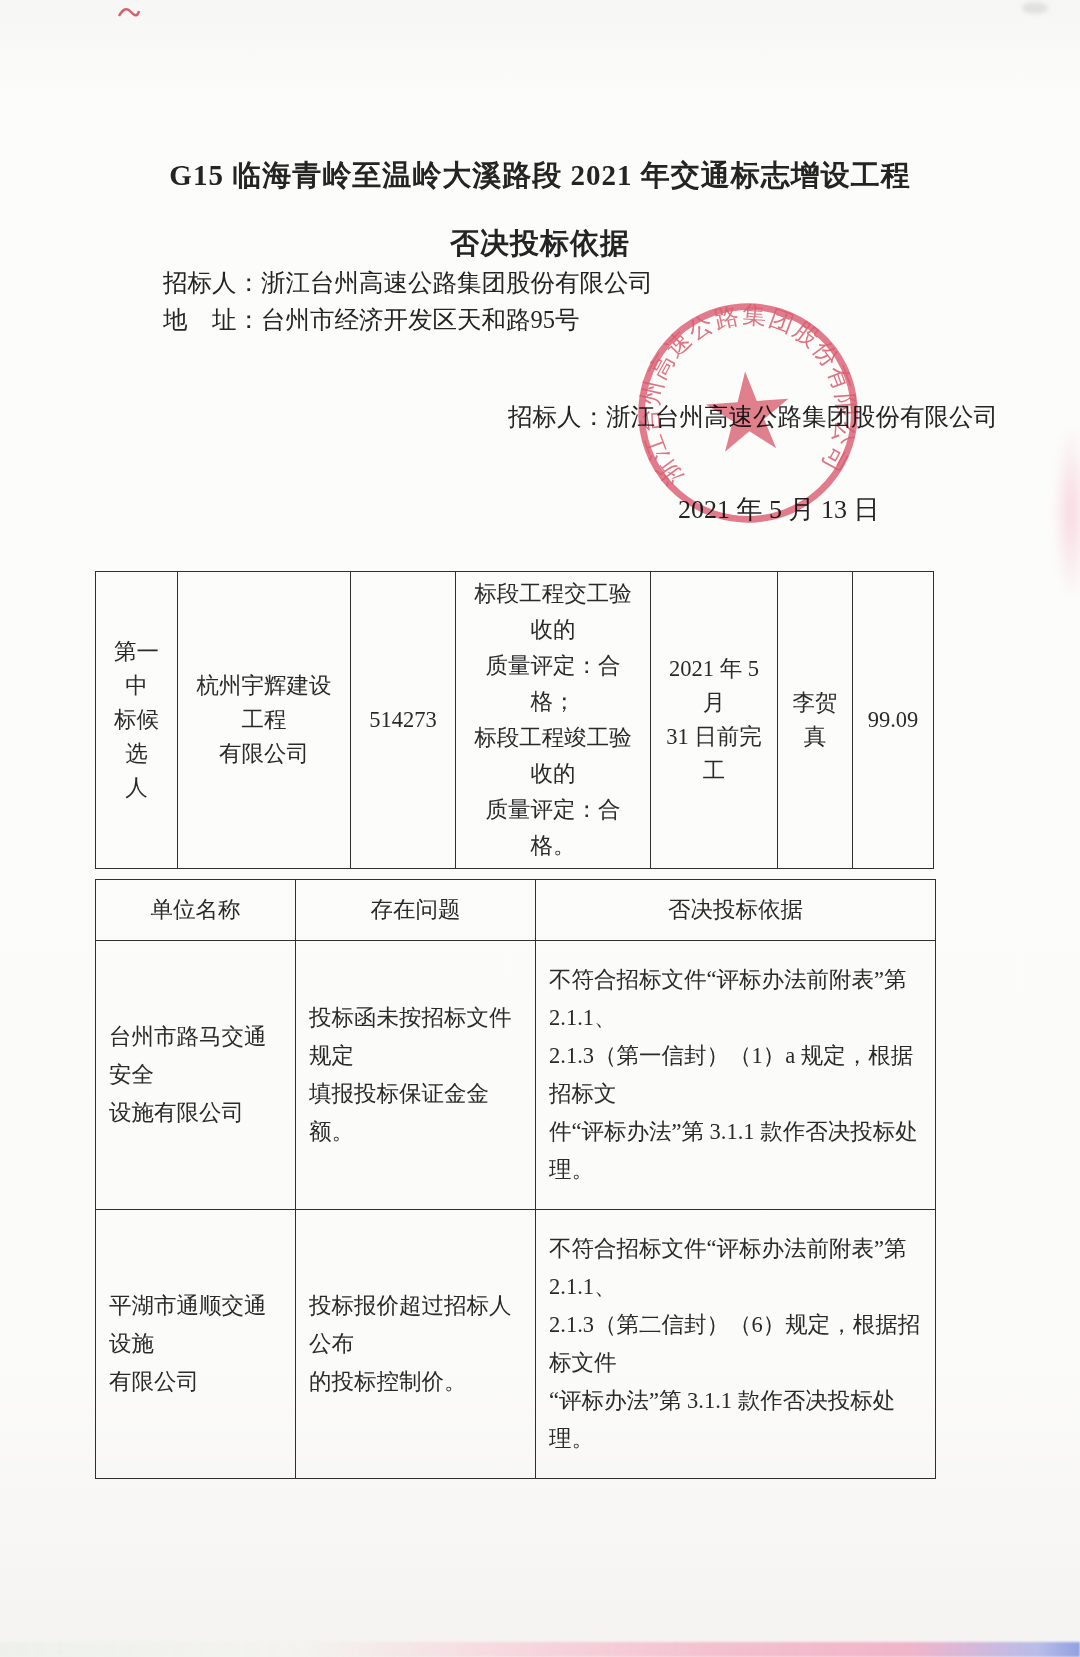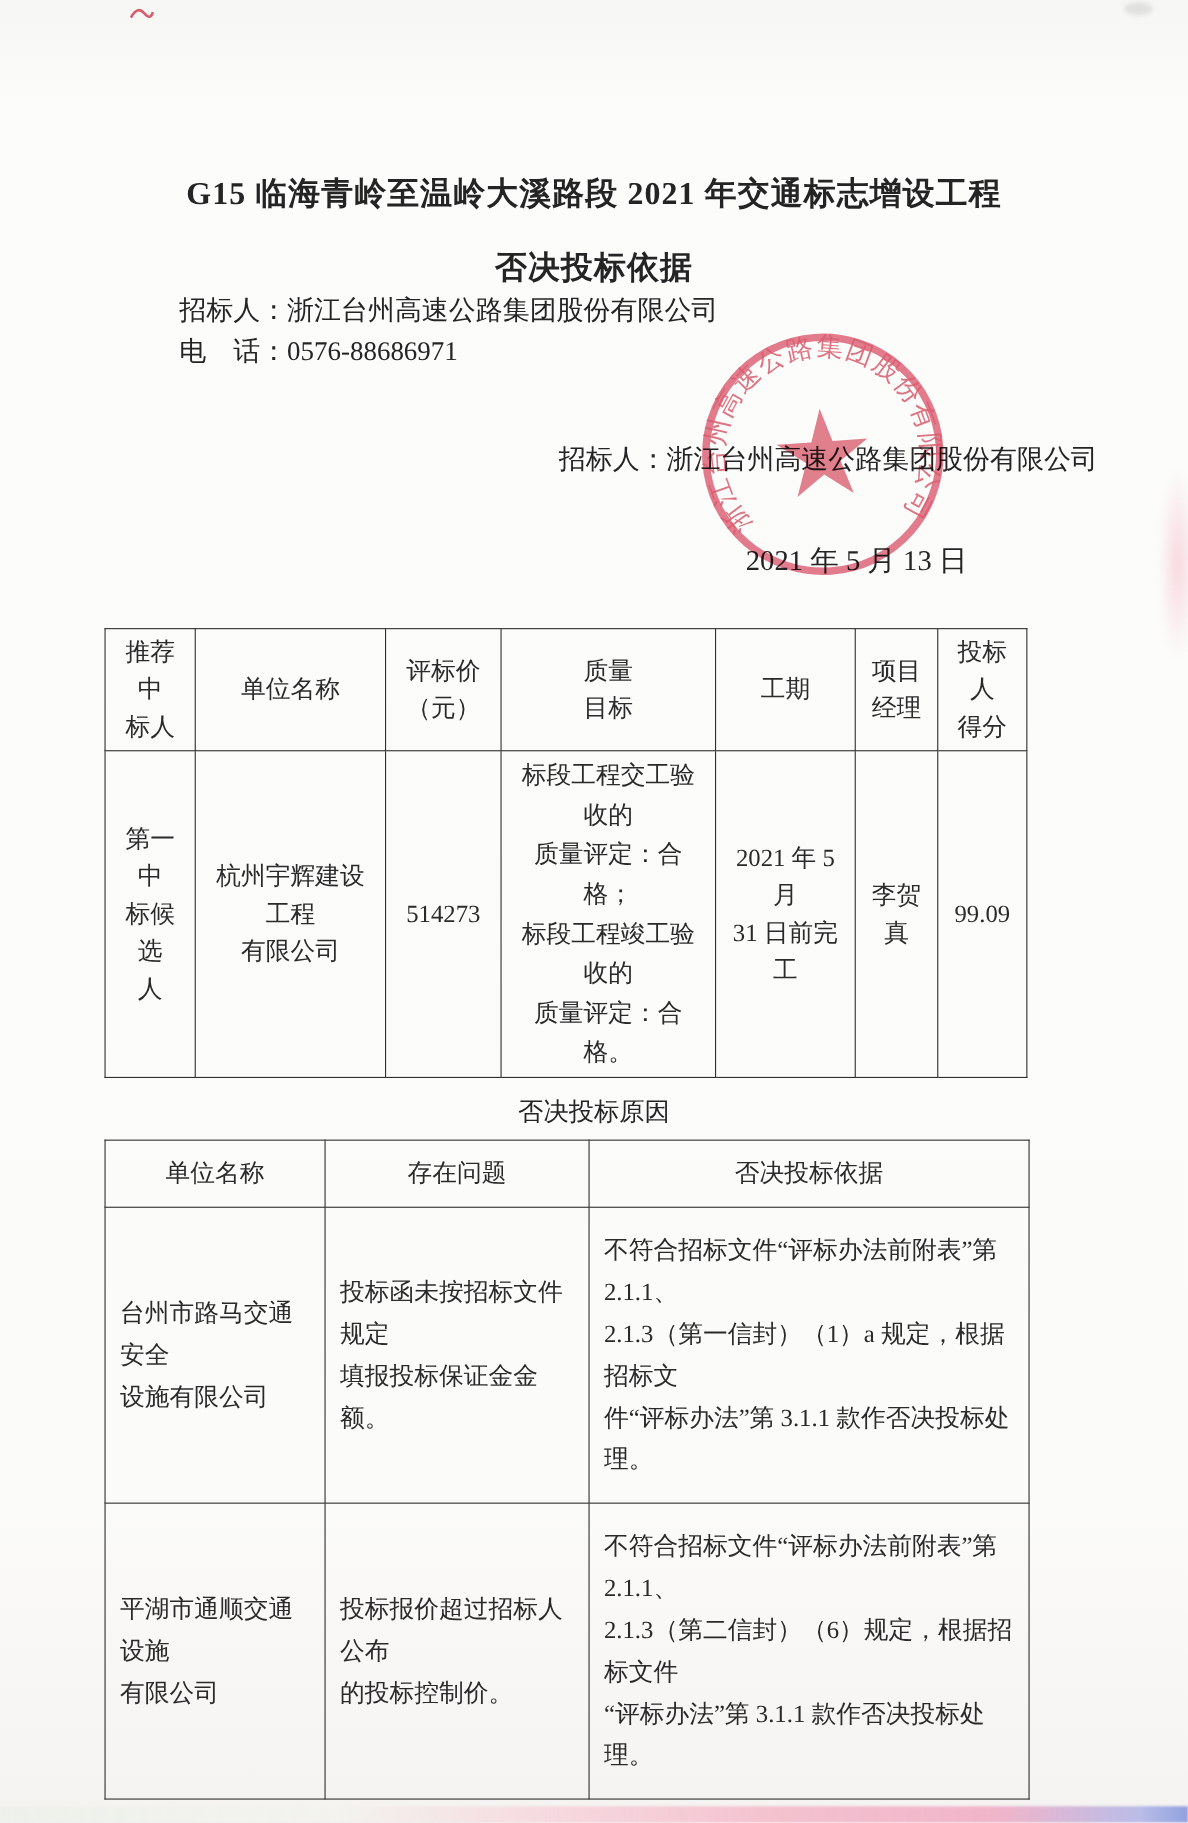--- a/index.html
+++ b/index.html
@@ -71,21 +71,21 @@
     <path d="M1,12 Q7,1 13,8 T21,7" fill="none" stroke="#cc3a4c" stroke-width="2.4" opacity="0.8"></path>
   </svg>
   <div class="artifact-top-gray"></div>
   <div class="artifact-side-pink"></div>
 
   <h1 class="title title1">G15 临海青岭至温岭大溪路段 2021 年交通标志增设工程</h1>
   <h1 class="title title2">否决投标依据</h1>
 
 
   <p class="info"><span>招标人：</span><span>浙江台州高速公路集团股份有限公司</span></p>
-  <p class="info"><span>电　话：</span><span>0576-88686971</span></p>
+  <p class="info"><span>地　址：</span><span>台州市经济开发区天和路95号</span></p>
 
   <div class="sig-wrap">
     <p class="sig-line">招标人：浙江台州高速公路集团股份有限公司</p>
     <p class="sig-date">2021 年 5 月 13 日</p>
     <svg class="stamp" viewBox="0 0 240 240">
       <circle cx="120" cy="120" r="110" fill="none" stroke="#dc5168" stroke-width="7" opacity="0.82"></circle>
       <path d="M120,77 L130,108.2 L162.8,108.1 L136.2,127.3 L146.5,158.4 L120,139 L93.5,158.4 L103.8,127.3 L77.2,108.1 L110,108.2 Z" fill="#d94f63" opacity="0.78"></path>
       <defs>
         <path id="stampArc" d="M 54.2 185.8 A 93 93 0 1 1 185.8 185.8" fill="none"></path>
       </defs>
@@ -100,54 +100,39 @@
     <colgroup>
       <col style="width:82px">
         <col style="width:173px">
         <col style="width:105px">
       <col style="width:195px">
         <col style="width:127px">
         <col style="width:75px">
         <col style="width:81px">
     </colgroup>
     <tbody>
-        <tr>
-      <th class="pre">推荐中
-标人</th>
-      <th class="pre">单位名称</th>
-      <th class="pre">评标价
-（元）</th>
-      <th class="pre">质量
-目标</th>
-      <th class="pre">工期</th>
-      <th class="pre">项目
-经理</th>
-      <th class="pre">投标人
-得分</th>
-    </tr>
     <tr>
       <td class="pre">第一中
 标候选
 人</td>
       <td class="pre">杭州宇辉建设工程
 有限公司</td>
       <td>514273</td>
       <td class="pre qual">标段工程交工验收的
 质量评定：合格；
 标段工程竣工验收的
 质量评定：合格。</td>
       <td class="pre">2021 年 5 月
 31 日前完工</td>
       <td>李贺真</td>
       <td>99.09</td>
     </tr>
   </tbody>
     </table>
 
-  <div class="sec-title second">否决投标原因</div>
 
   <table class="t2">
     <colgroup>
       <col style="width:200px">
         <col style="width:240px">
         <col style="width:400px">
     </colgroup>
     <tbody>
         <tr>
       <th>单位名称</th>

